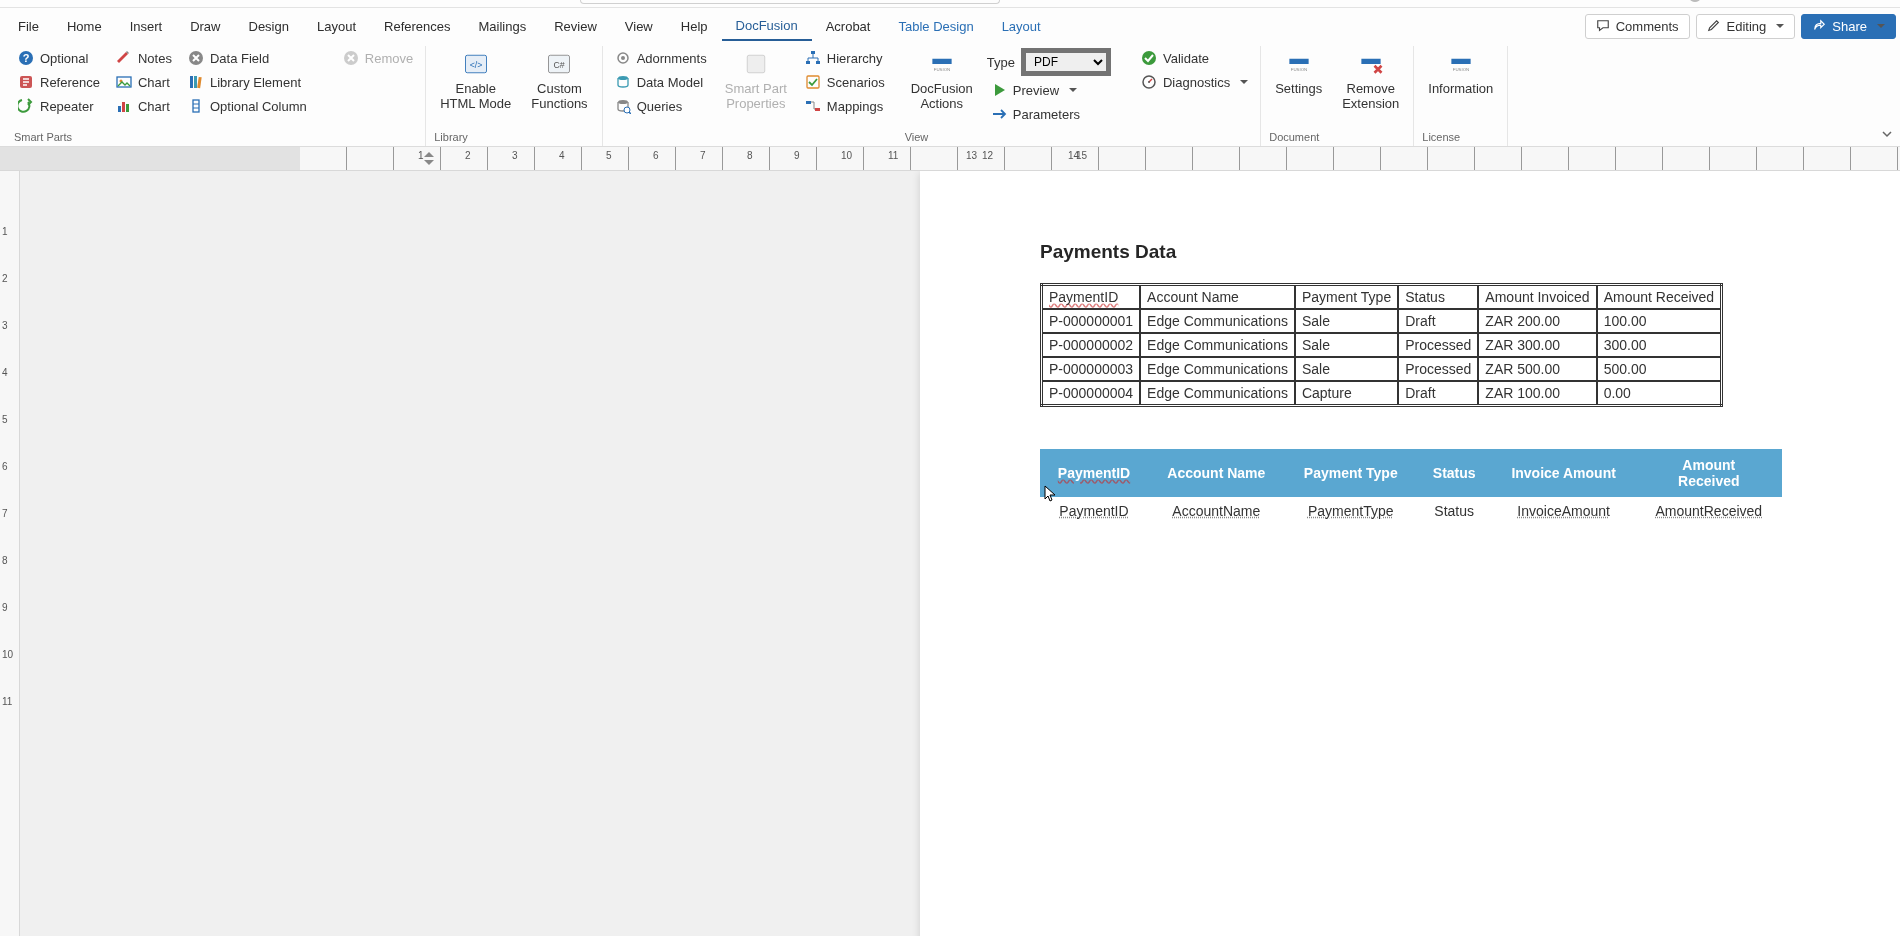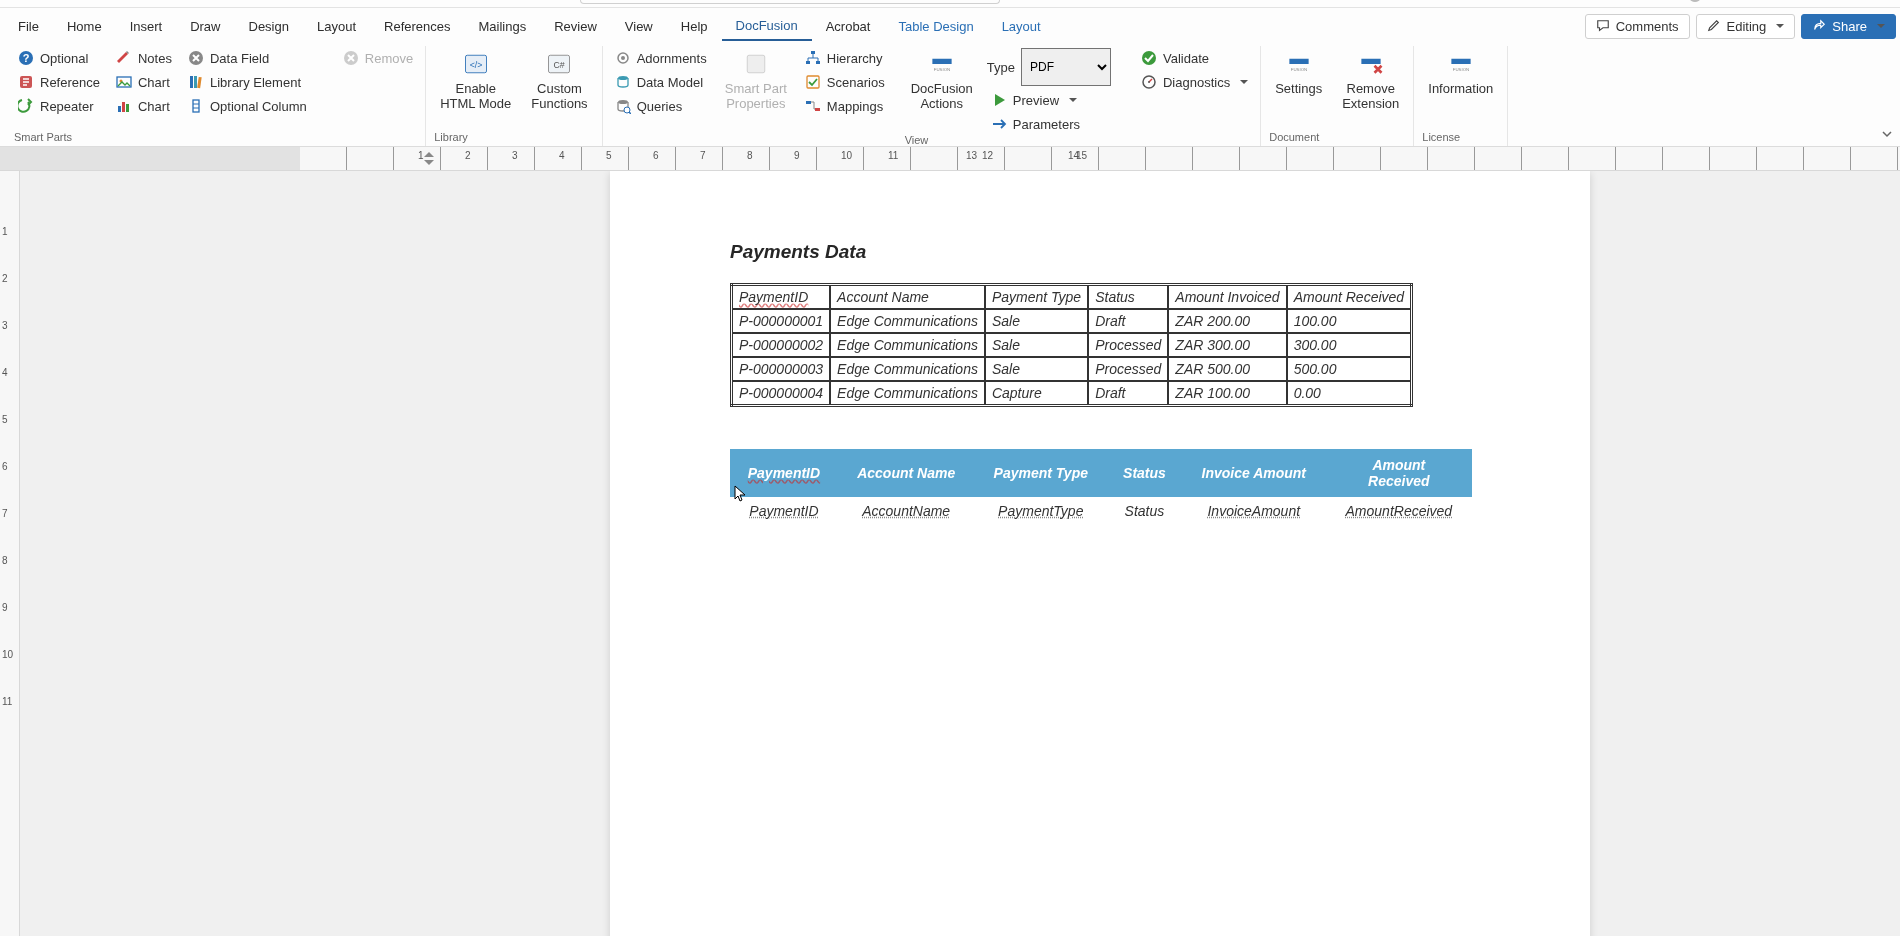--- a/index.html
+++ b/index.html
@@ -113,26 +113,26 @@
   align-items: center;
   gap: 4px;
   padding: 2px 6px;
   cursor: pointer;
   text-align: center;
   line-height: 1.15;
 }
 .big .ic { width: 28px; height: 28px; }
 .row-cmd { display: flex; align-items: center; gap: 6px; }
 select.type-sel {
-  border: 1px solid #737373;
+  border: 5px solid #737373;
   padding: 1px 4px;
   font-family: inherit;
   font-size: 12px;
   width: 90px;
-  height: 38px;
+  height: 28px;
 }
 .caret::after {
   content: "";
   display: inline-block;
   margin-left: 4px;
   border: 4px solid transparent;
   border-top-color: #555;
   transform: translateY(2px);
 }
 .ribbon-expander {
@@ -193,23 +193,22 @@
   position: absolute;
   left: 2px;
   font-size: 10px;
   color: #555;
   transform: translateY(-50%);
 }
 .canvas {
   flex: 1;
   overflow: auto;
   display: flex;
-  justify-content: center;
+  justify-content: flex-end;
   padding-left: 280px;
-  font-style: italic;
 }
 .page {
   width: 980px;
   min-height: 1200px;
   background: #fff;
   box-shadow: 0 2px 8px rgba(0,0,0,.15);
   padding: 70px 120px;
   position: relative;
 }
 

